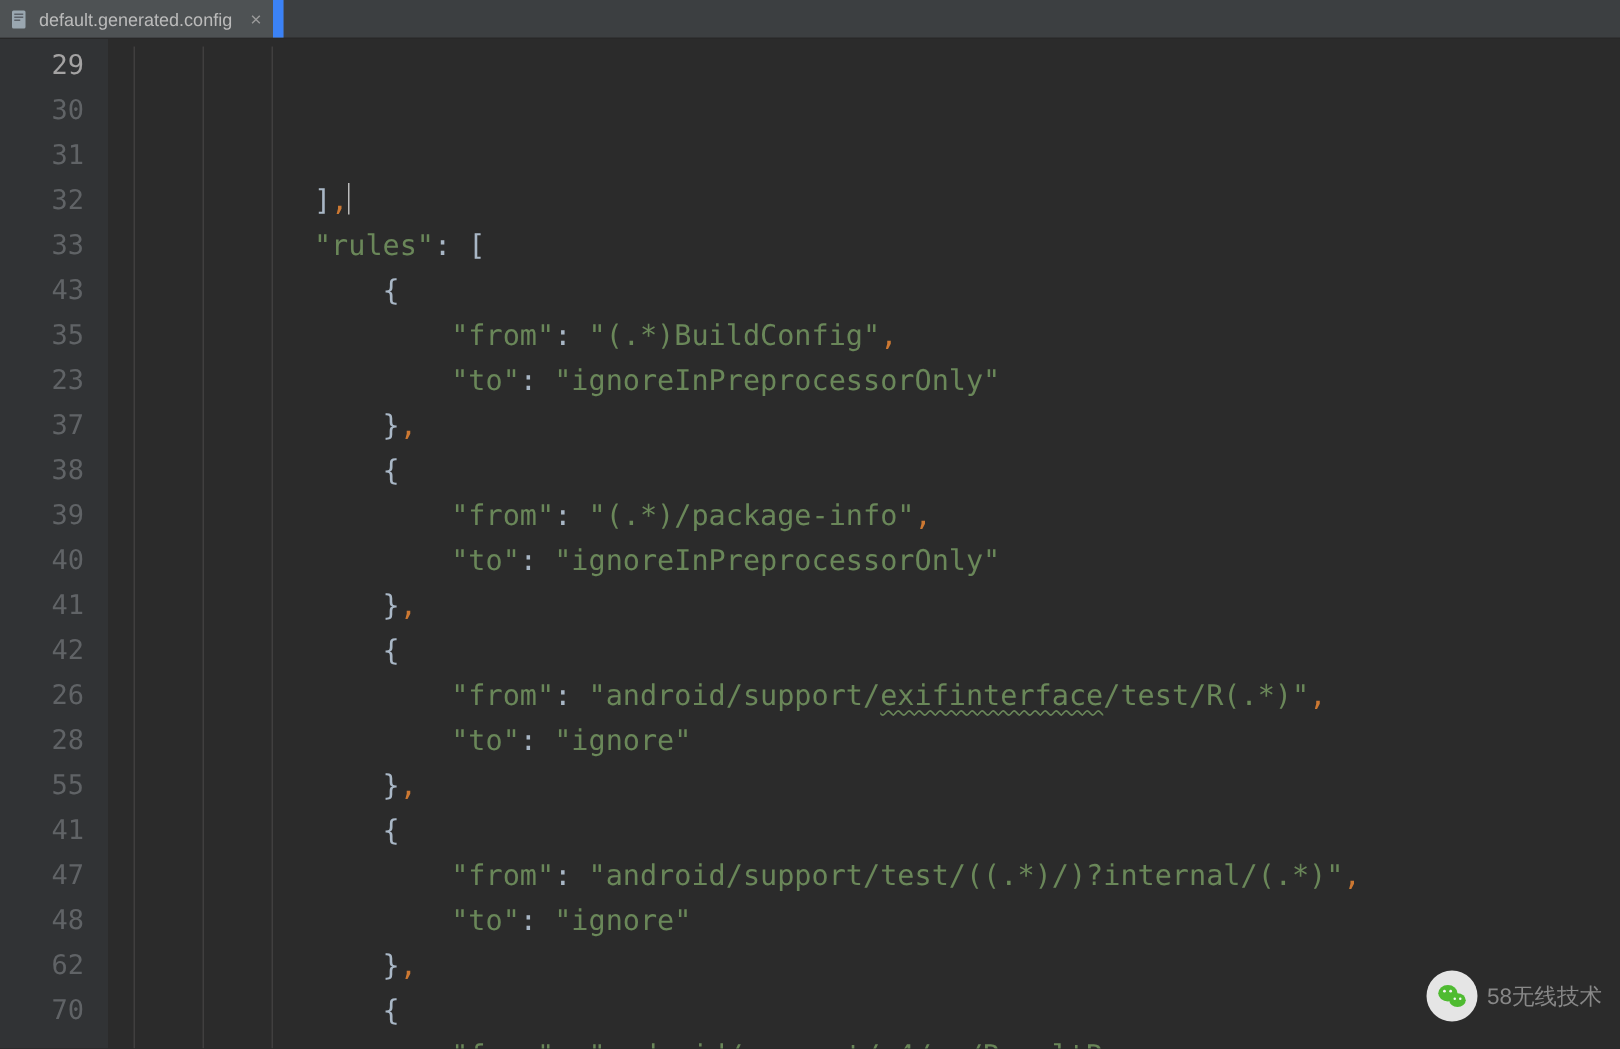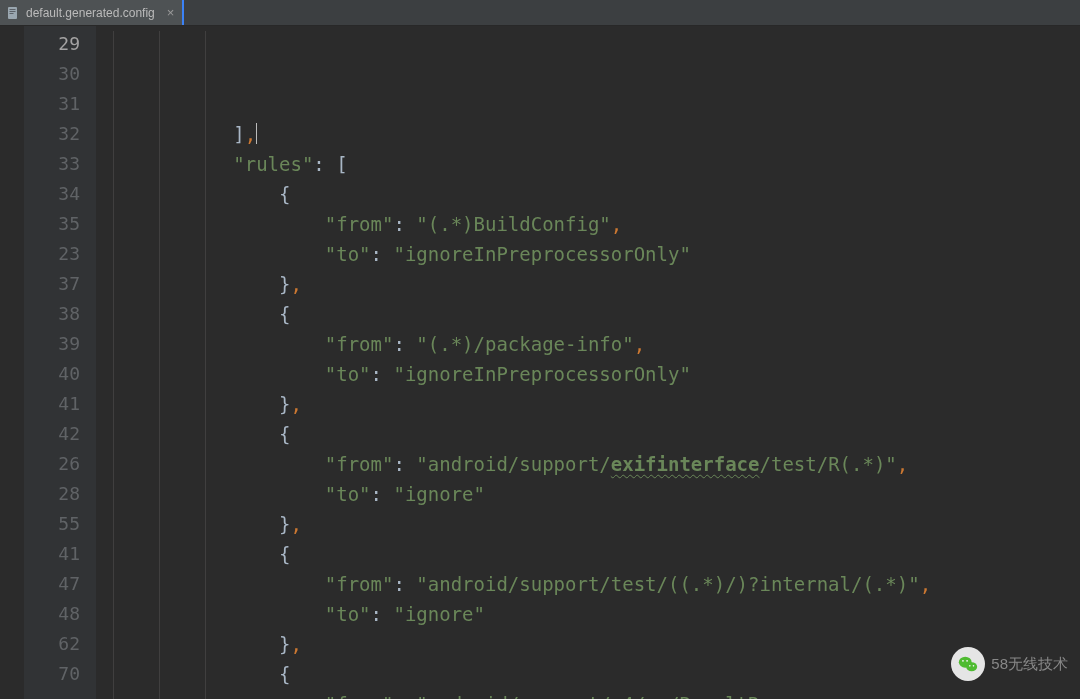--- a/index.html
+++ b/index.html
@@ -21,38 +21,37 @@
   }
   .tab {
     background: #4e5254;
     display: flex;
     align-items: center;
     padding: 0 8px 0 6px;
     gap: 6px;
     font-family: -apple-system, "Segoe UI", sans-serif;
     font-size: 12px;
     color: #bbbbbb;
-    border-right: 2px solid #3b82f6;
+    border-right: 7px solid #3b82f6;
   }
   .file-icon {
     width: 14px;
     height: 14px;
     display:inline-block;
   }
   .close-icon {
     color: #9a9a9a;
     font-size: 13px;
     margin-left: 6px;
     cursor: pointer;
   }
   .editor {
     display: flex;
     height: calc(100% - 26px);
     position: relative;
-    margin-left: 24px;
   }
   .gutter {
     width: 72px;
     background: #313335;
     text-align: right;
     padding: 3px 16px 0 0;
     color: #606366;
     font-size: 18px;
     line-height: 30px;
     user-select: none;
@@ -89,21 +88,20 @@
     display: inline-block;
     width: 1px;
     height: 21px;
     background: #bbbbbb;
     vertical-align: -3px;
   }
   .squiggle {
     text-decoration: underline wavy #6a8759;
     text-decoration-thickness: 1px;
     text-underline-offset: 3px;
-    font-weight: bold;
   }
   .watermark {
     position: absolute;
     right: 12px;
     bottom: 18px;
     display: flex;
     align-items: center;
     gap: 6px;
     font-family: -apple-system, "Segoe UI", sans-serif;
     font-size: 15px;
@@ -138,21 +136,21 @@
   </div>
 </div>
 
 <div class="editor">
   <div class="gutter" id="gutter">
       <div class="current">29</div>
       <div>30</div>
       <div>31</div>
       <div>32</div>
       <div>33</div>
-      <div>34</div>
+      <div>43</div>
       <div>35</div>
       <div>23</div>
       <div>37</div>
       <div>38</div>
       <div>39</div>
       <div>40</div>
       <div>41</div>
       <div>42</div>
       <div>26</div>
       <div>28</div>

